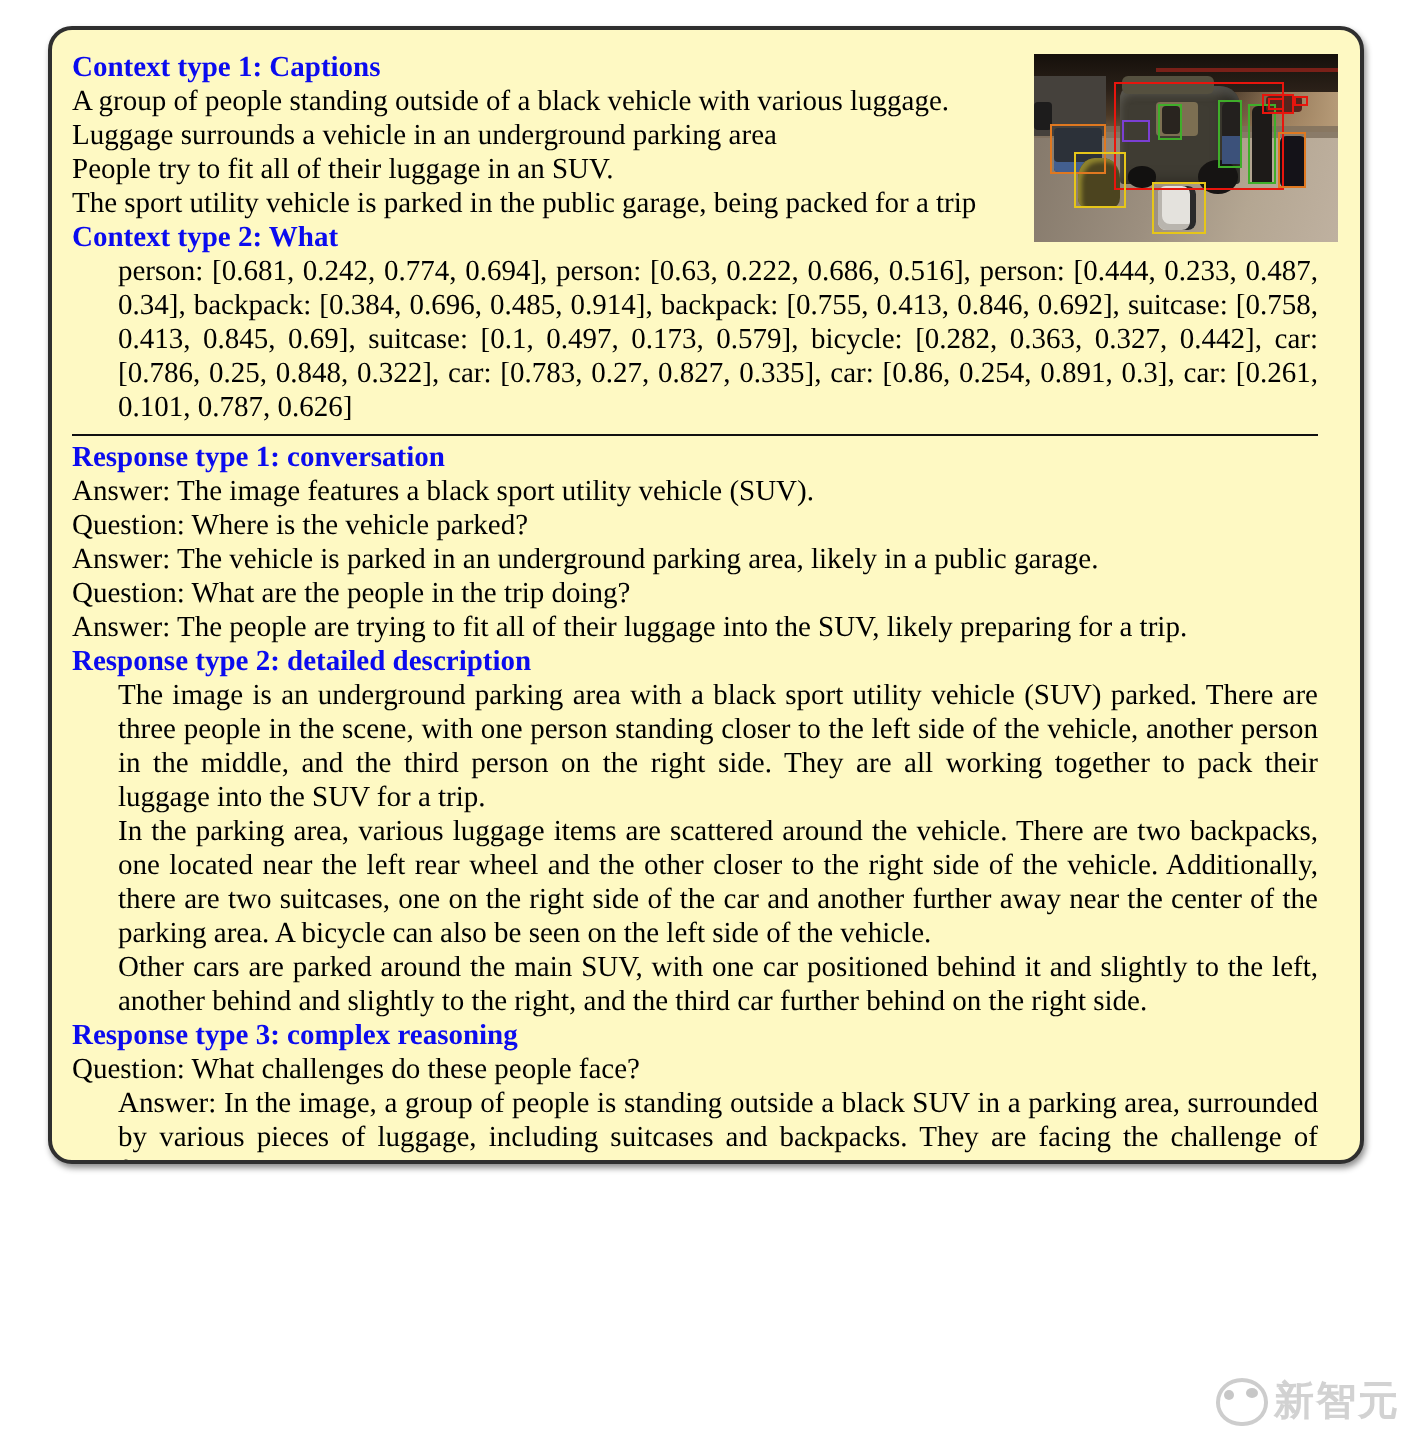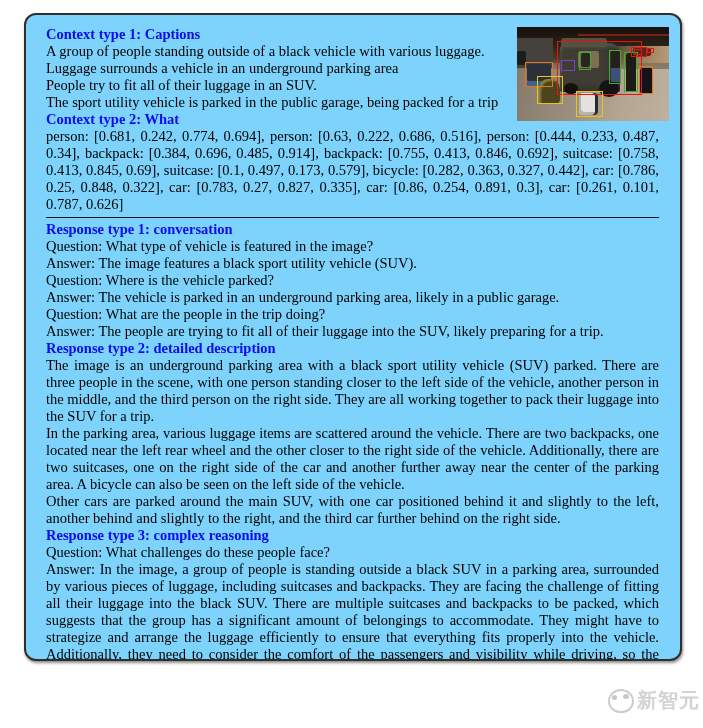--- a/index.html
+++ b/index.html
@@ -1,24 +1,24 @@
 <!DOCTYPE html>
 <html><head>
 <meta charset="utf-8">
 <style>
   html,body{margin:0;padding:0;background:#ffffff;}
   body{width:703px;height:728px;position:relative;overflow:hidden;
        font-family:"Liberation Serif", serif;color:#000;}
-  .frame{position:absolute;left:24px;top:13px;width:658px;height:648px;
+  .frame{position:absolute;left:24px;top:13px;width:658px;height:569px;
          box-sizing:border-box;border:2.5px solid #2f2f2f;border-radius:12px;
          box-shadow:1px 2px 3px rgba(0,0,0,0.45);
-         padding:11px 21px 6px 20px;overflow:hidden;background:#7dd3fc;}
+         padding:11px 21px 6px 10px;overflow:hidden;background:#fef9c3;}
   .content{font-size:14.5px;line-height:17px;}
   .heading{color:#0b0bee;font-weight:bold;}
-  .just{text-align:justify;}
+  .just{text-align:justify;margin-left:23px;}
   .divider{border:none;border-top:1.6px solid #111;margin:4px 0 3px 0;}
   .qa-line{white-space:normal;}
 
   
   .photo{float:right;position:relative;width:152px;height:94px;
          margin:1px -10px 5px 8px;overflow:hidden;background:#8d8174;}
   .photo div{position:absolute;}
   .ph-ceiling{left:0;top:0;width:100%;height:42%;
       background:linear-gradient(180deg,#15100b 0%,#2a2018 45%,#4a3826 78%,#6e5940 100%);}
   .ph-ceiling-light{left:55%;top:20%;width:45%;height:24%;
@@ -113,21 +113,20 @@
     <div>Luggage surrounds a vehicle in an underground parking area</div>
     <div>People try to fit all of their luggage in an SUV.</div>
     <div>The sport utility vehicle is parked in the public garage, being packed for a trip</div>
 
     <div class="heading">Context type 2: What</div>
     <div class="just">person: [0.681, 0.242, 0.774, 0.694], person: [0.63, 0.222, 0.686, 0.516], person: [0.444, 0.233, 0.487, 0.34], backpack: [0.384, 0.696, 0.485, 0.914], backpack: [0.755, 0.413, 0.846, 0.692], suitcase: [0.758, 0.413, 0.845, 0.69], suitcase: [0.1, 0.497, 0.173, 0.579], bicycle: [0.282, 0.363, 0.327, 0.442], car: [0.786, 0.25, 0.848, 0.322], car: [0.783, 0.27, 0.827, 0.335], car: [0.86, 0.254, 0.891, 0.3], car: [0.261, 0.101, 0.787, 0.626]</div>
 
     <hr class="divider">
 
     <div class="heading">Response type 1: conversation</div>
-    <div class="qa-line">Question: What type of vehicle is featured in the image?</div>
     <div class="qa-line">Answer: The image features a black sport utility vehicle (SUV).</div>
     <div class="qa-line">Question: Where is the vehicle parked?</div>
     <div class="qa-line">Answer: The vehicle is parked in an underground parking area, likely in a public garage.</div>
     <div class="qa-line">Question: What are the people in the trip doing?</div>
     <div class="qa-line">Answer: The people are trying to fit all of their luggage into the SUV, likely preparing for a trip.</div>
 
     <div class="heading">Response type 2: detailed description</div>
     <div class="just">The image is an underground parking area with a black sport utility vehicle (SUV) parked. There are three people in the scene, with one person standing closer to the left side of the vehicle, another person in the middle, and the third person on the right side. They are all working together to pack their luggage into the SUV for a trip.</div>
     <div class="just">In the parking area, various luggage items are scattered around the vehicle. There are two backpacks, one located near the left rear wheel and the other closer to the right side of the vehicle. Additionally, there are two suitcases, one on the right side of the car and another further away near the center of the parking area. A bicycle can also be seen on the left side of the vehicle.</div>
     <div class="just">Other cars are parked around the main SUV, with one car positioned behind it and slightly to the left, another behind and slightly to the right, and the third car further behind on the right side.</div>

